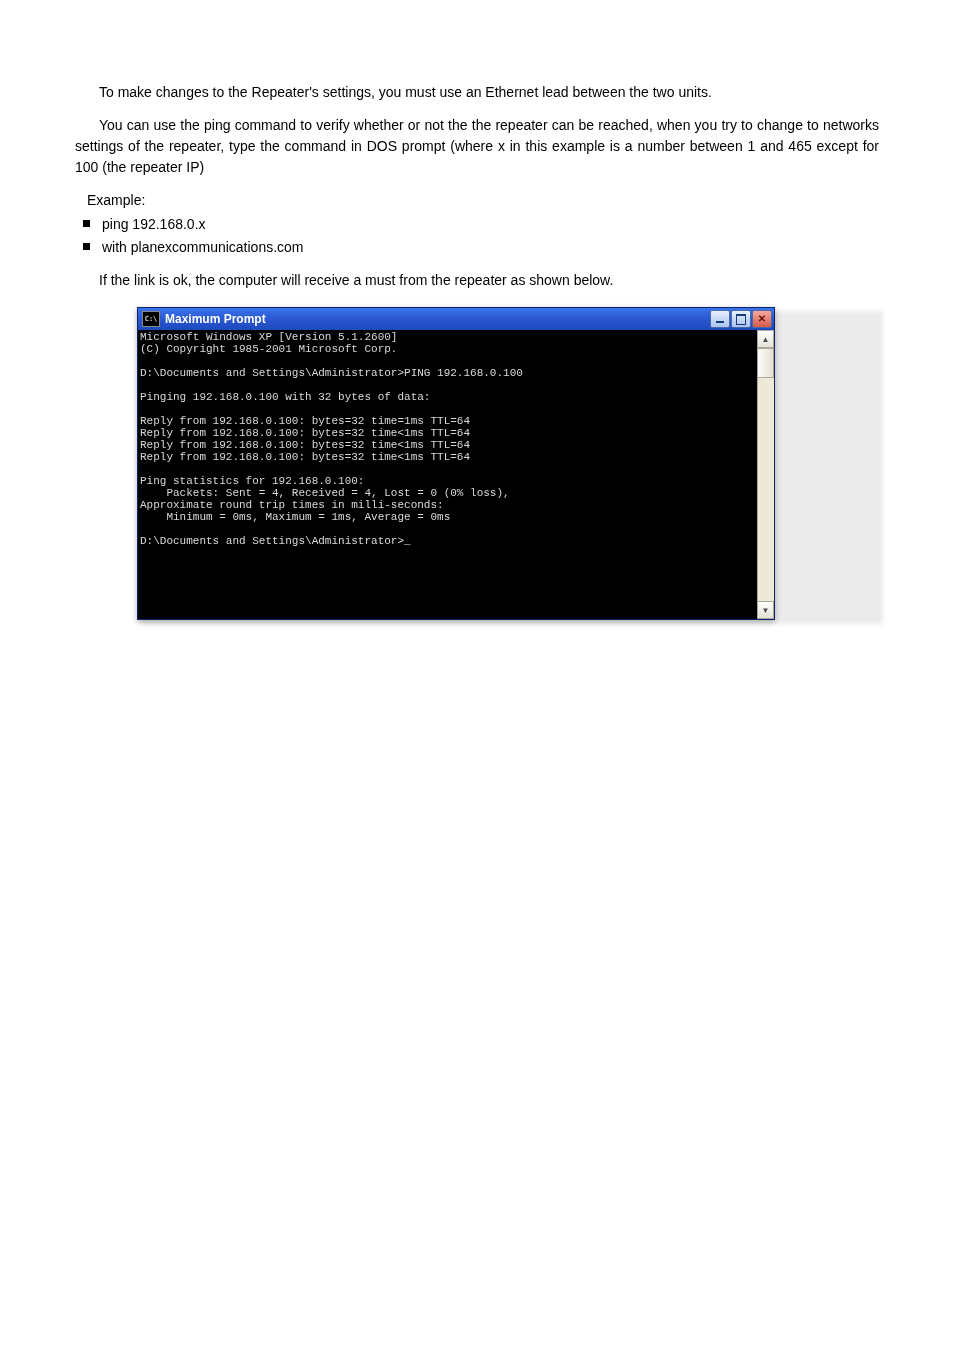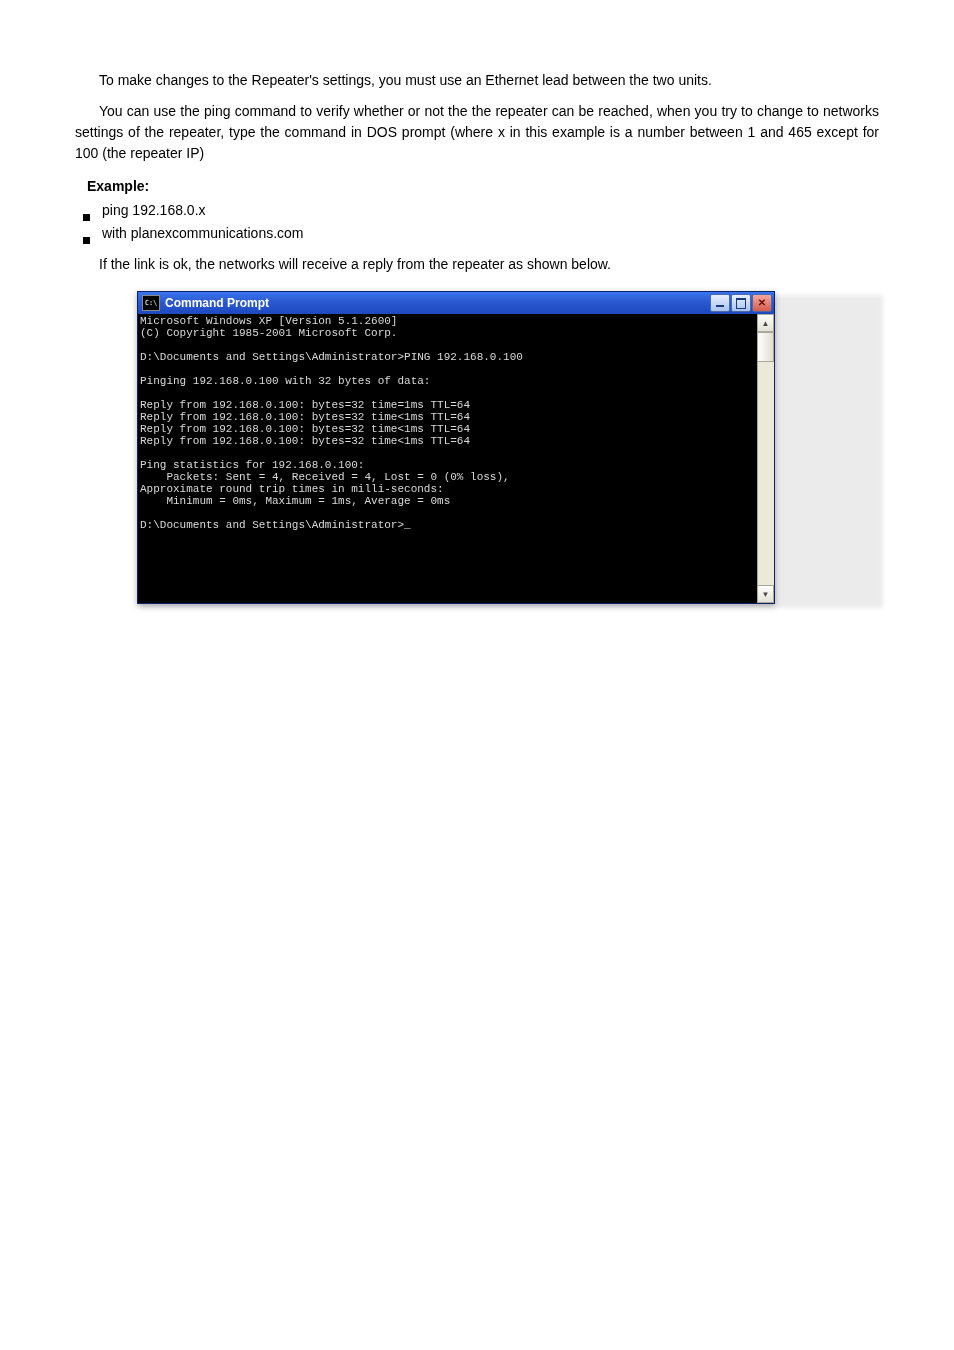--- a/index.html
+++ b/index.html
@@ -12,36 +12,35 @@
     width: 954px;
   }
   .page {
     padding: 70px 75px 50px 75px;
     min-height: 1200px;
     position: relative;
   }
   .para {
     line-height: 1.5;
     text-align: justify;
-    margin: 0 0 10px 0;
+    margin: 12px 0 10px 0;
   }
   .indent {
     text-indent: 24px;
   }
   .label-line {
     margin: 14px 0 6px 12px;
     font-size: 14px;
-    font-weight: bold;
   }
   .bullets {
     margin: 4px 0 10px 0;
   }
   .bullet-item {
     display: flex;
-    align-items: flex-end;
+    align-items: flex-start;
     margin: 2px 0;
   }
   .bullet-sq {
     width: 7px;
     height: 7px;
     background: #000;
     margin: 6px 12px 0 8px;
     flex: 0 0 auto;
   }
   .bullet-text {
@@ -197,28 +196,28 @@
     <div class="bullet-item">
       <div class="bullet-sq"></div>
       <div class="bullet-text">ping 192.168.0.x</div>
     </div>
     <div class="bullet-item">
       <div class="bullet-sq"></div>
       <div class="bullet-text">with planexcommunications.com</div>
     </div>
   </div>
 
-  <p class="para" style="text-indent:24px;">If the link is ok, the networks will receive a reply from the repeater as shown below.</p>
+  <p class="para" style="text-indent:24px;">If the link is ok, the computer will receive a must from the repeater as shown below.</p>
 
   <div class="cmd-wrapper">
     <div class="cmd-shadow"></div>
     <div class="cmd-window">
       <div class="titlebar">
         <div class="titlebar-icon">C:\</div>
-        <span>Command Prompt</span>
+        <span>Maximum Prompt</span>
         <div class="titlebar-spacer"></div>
         <div class="tb-btn">
             <div class="min-line"></div>
           </div>
         <div class="tb-btn">
             <div class="max-box"></div>
           </div>
         <div class="tb-btn close">✕</div>
       </div>
       <div class="terminal-body">

